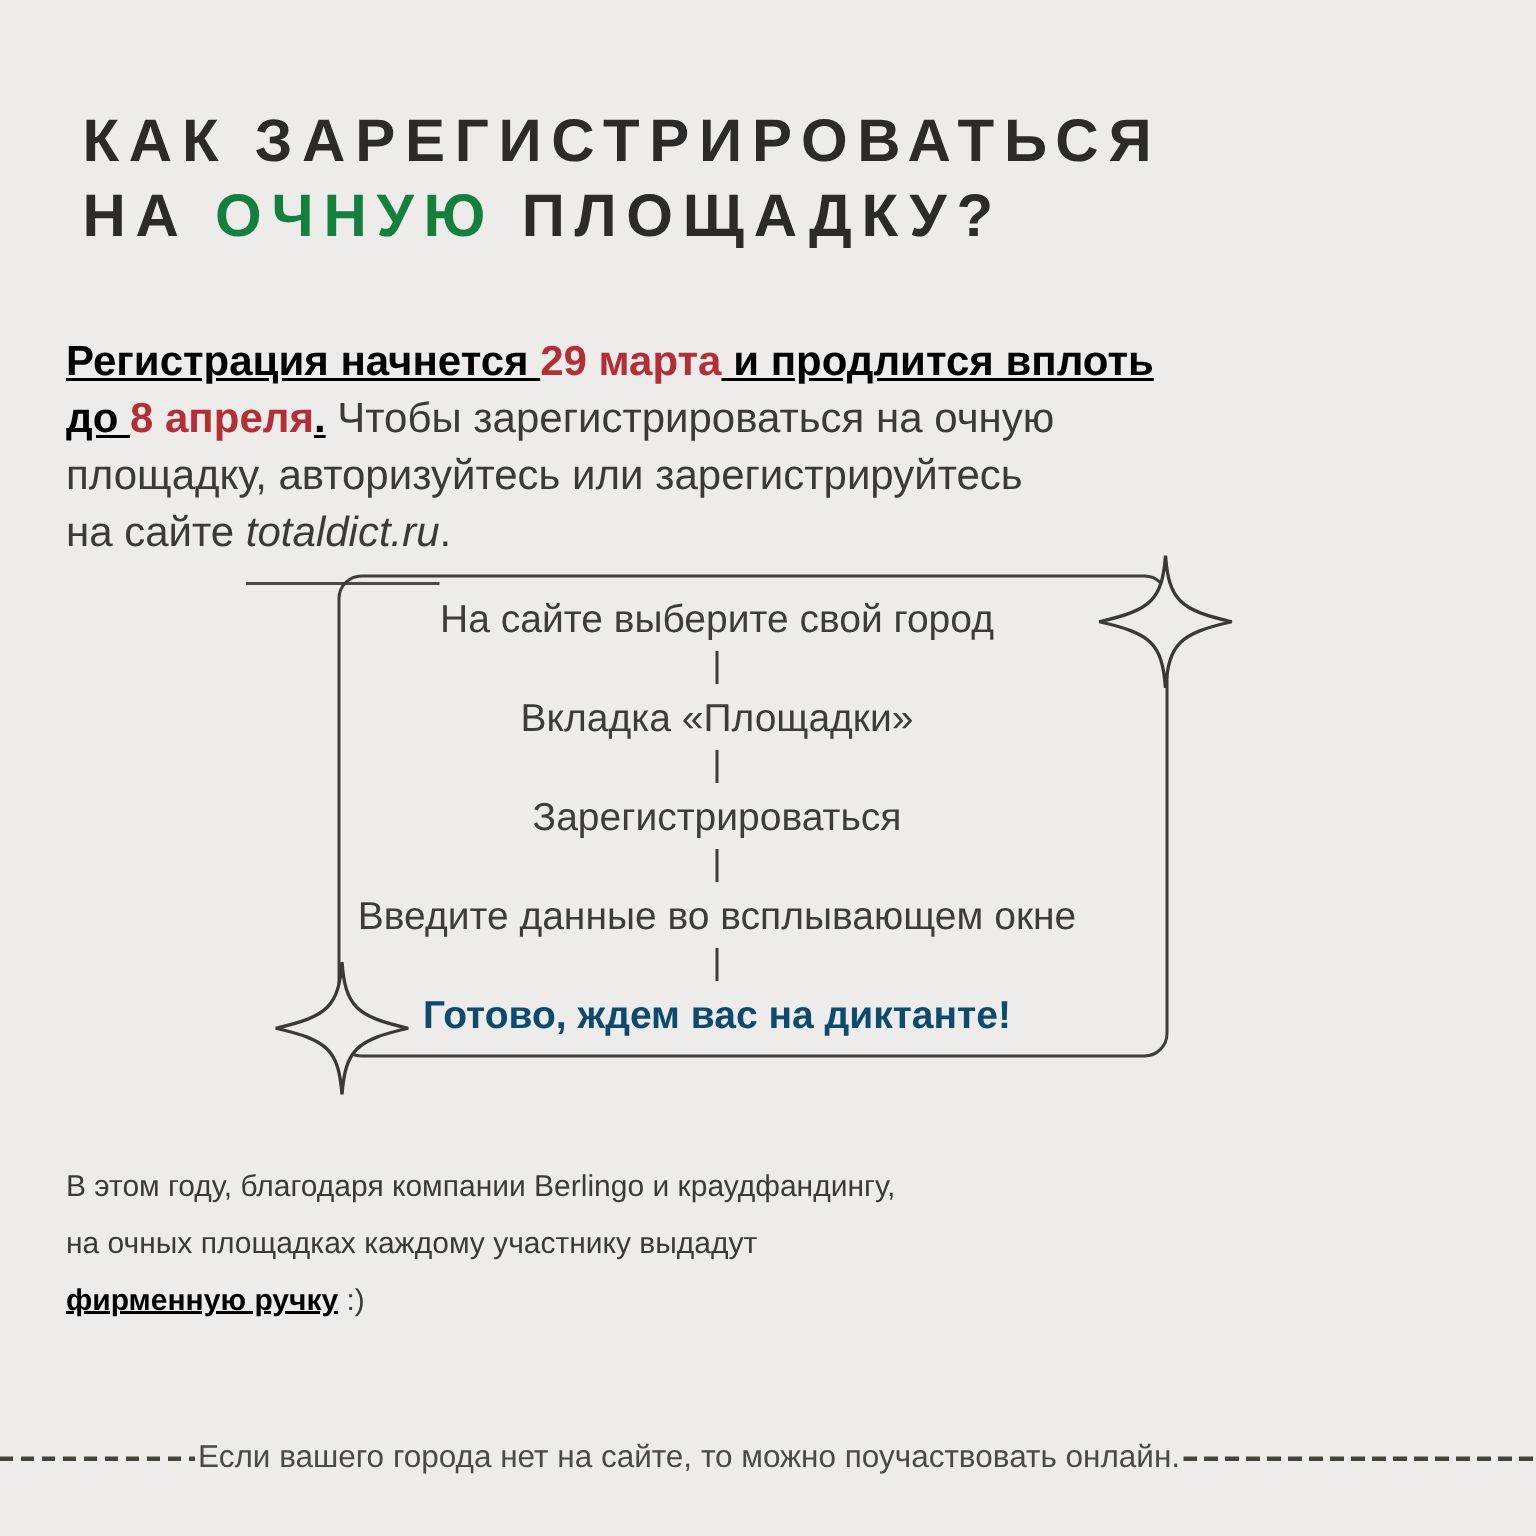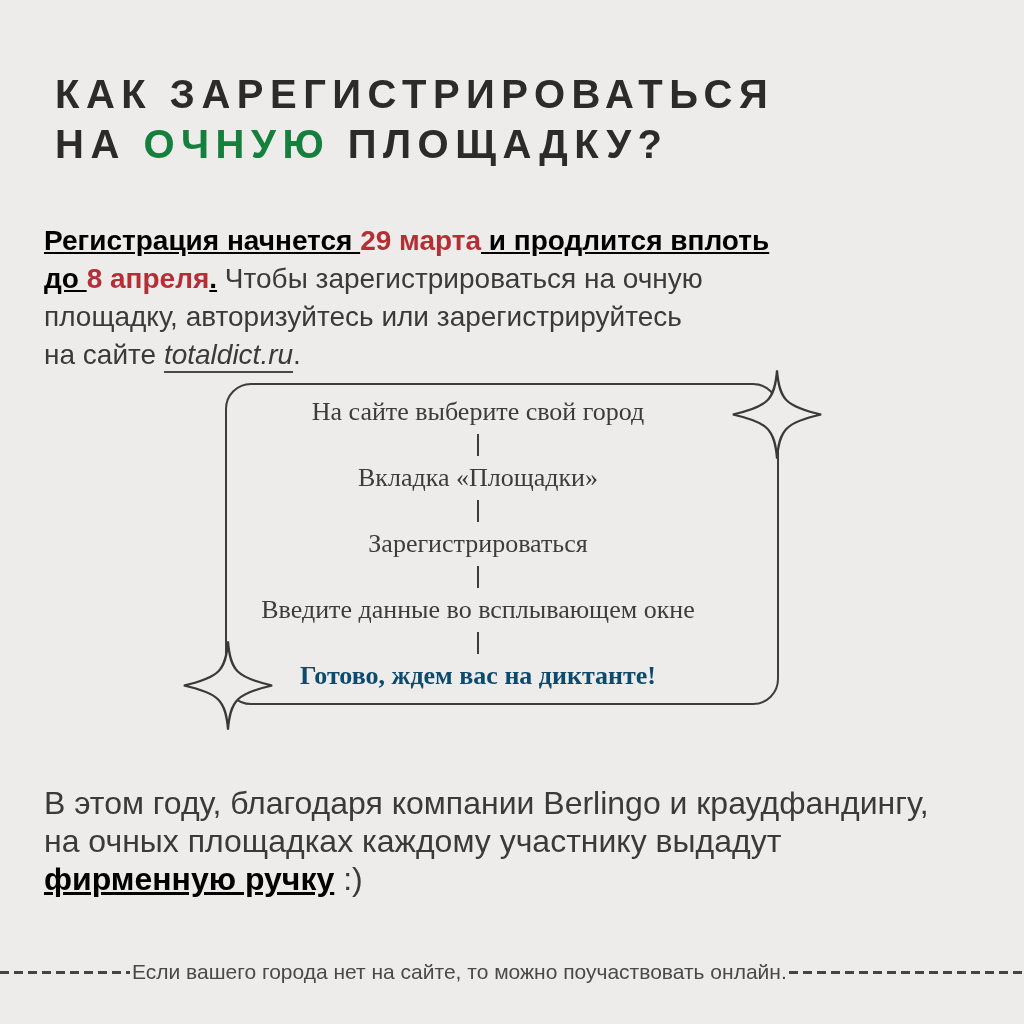--- a/index.html
+++ b/index.html
@@ -24,49 +24,48 @@
 
   
   .intro{
     position:absolute;left:44px;top:194px;width:900px;
     font-size:28px;line-height:38px;color:#3b3a38;
   }
   .b{font-weight:700;color:#000000;text-decoration:underline;}
   .date{color:#b42f35;font-weight:700;}
   .site-link{
     font-style:italic;color:#3b3a38;text-decoration:none;
-    border-bottom:2px solid #4a4947;padding-bottom:1px;
+    border-bottom:2px solid #4a4947;padding-bottom:18px;
   }
 
   
   .flow-box{
     position:absolute;left:225px;top:383px;width:554px;height:322px;
-    border:2px solid #3e3d3b;border-radius:26px;
+    border:2px solid #3e3d3b;border-radius:16px;
     box-sizing:border-box;
-    font-family:Liberation Serif, serif;
   }
   .flow-content{
     position:absolute;inset:0;
     display:flex;flex-direction:column;align-items:center;justify-content:center;
     padding-right:48px;
     font-size:26px;color:#3d3c3a;
   }
   .step{height:28px;line-height:28px;white-space:nowrap;}
   .step.last{font-weight:700;color:#0c4a6e;}
   .tick-wrap{height:38px;display:flex;align-items:center;justify-content:center;}
   .tick{width:2px;height:22px;background:#3e3d3b;}
 
   .sparkle{position:absolute;z-index:3;}
   .sparkle.tr{left:731px;top:366px;}
   .sparkle.bl{left:182px;top:637px;}
 
   
   .outro{
     position:absolute;left:44px;top:752px;width:920px;
-    font-size:32px;line-height:38px;color:#3b3a38;
+    font-size:20px;line-height:38px;color:#3b3a38;
   }
 
   
   .footer{
     position:absolute;left:0;right:0;top:958px;height:28px;
     display:flex;align-items:center;
   }
   .dash{
     height:3px;
     background:repeating-linear-gradient(90deg,#45443f 0,#45443f 9px,transparent 9px,transparent 14px);

